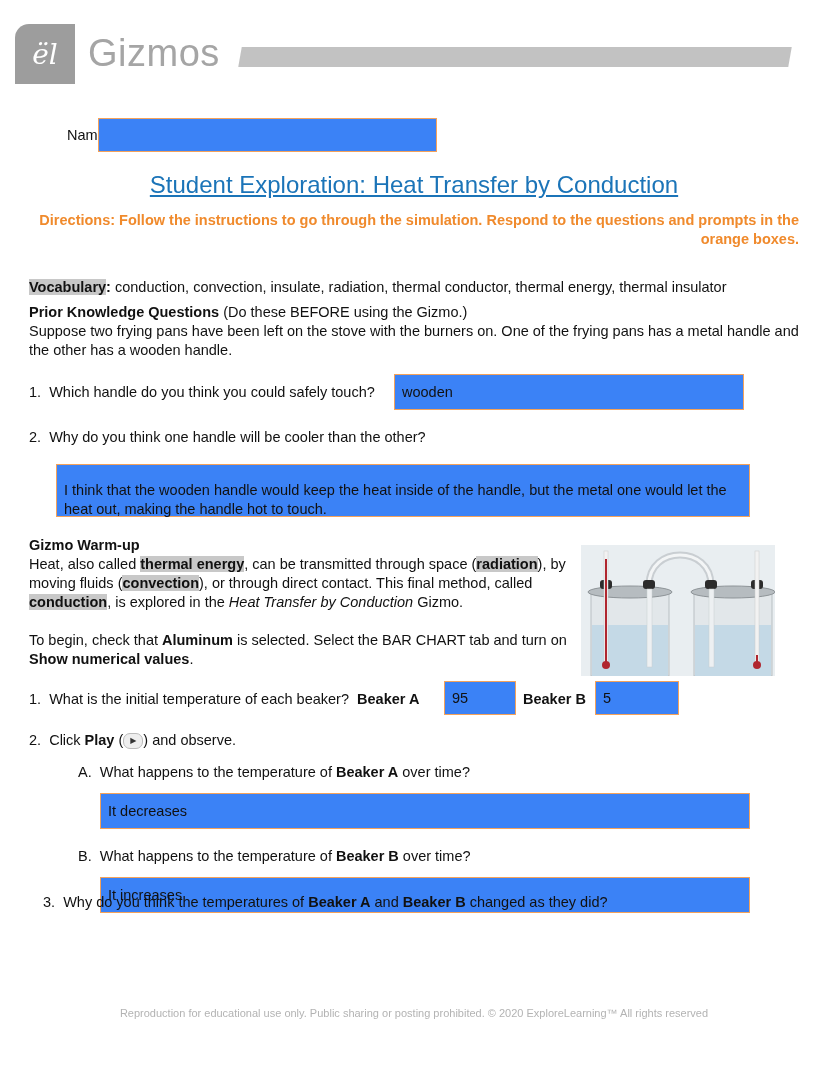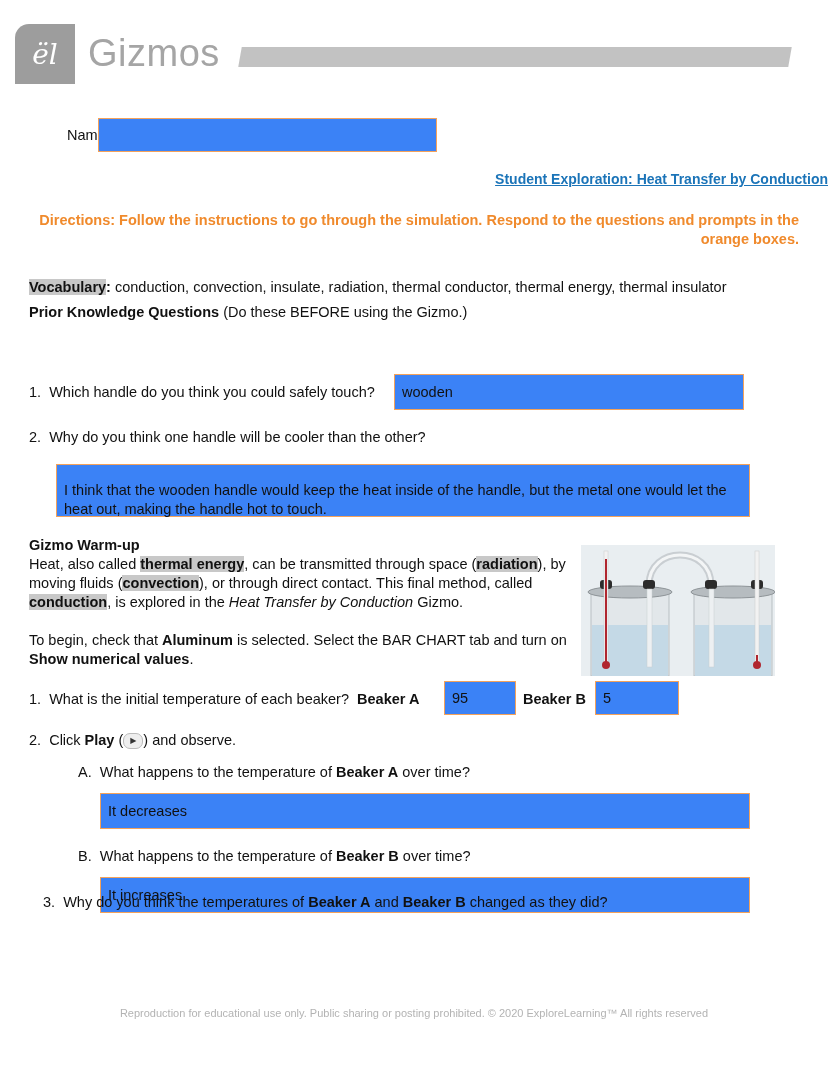--- a/index.html
+++ b/index.html
@@ -11,21 +11,21 @@
               border-top-left-radius:14px; display:flex; align-items:center; justify-content:center; }
   .logo-glyph { color:#fff; font-family:"DejaVu Serif", serif; font-style:italic; font-size:28px; }
   .brand { left:88px; top:32px; font-size:38px; color:#a5a5a5; letter-spacing:0.5px; }
   .header-bar { left:240px; top:47px; width:550px; height:20px; background:#c2c2c2;
                 transform:skewX(-10deg); }
   
   .obox { border:1.5px solid #f4a25a; box-sizing:border-box; background:#3b82f6;
           font-size:14.5px; color:#111; padding:0 7px; display:flex; align-items:center; }
   .multi { align-items:flex-start; padding:16px 7px; line-height:19px; }
   .label { font-size:14.5px; }
-  .title { left:0; width:828px; top:171px; text-align:right; font-size:14px; font-weight:bold;
+  .title { left:0; width:828px; top:171px; text-align:center; font-size:24px; font-weight:normal;
            color:#1b74b8; text-decoration:underline; }
   .directions { left:29px; top:211px; width:770px; color:#f08a2c; font-weight:bold;
                 font-size:14.5px; line-height:19px;text-align:right; }
   .hl { background:#c8c8c8; }
   b { font-weight:bold; }
   .para { line-height:19px; }
   .footer { left:0; width:828px; top:1007px; text-align:center; color:#b3b3b3; font-size:11px; }
   .play-icon { display:inline-block; width:18px; height:14px; border:1px solid #bbb; border-radius:7px;
                background:#eee; font-size:8px; line-height:14px; text-align:center; color:#333;
                vertical-align:middle; }
@@ -50,20 +50,21 @@
 <div class="abs directions">Directions: Follow the instructions to go through the simulation. Respond to the questions and prompts in the orange boxes.</div>
 
 <div class="abs para" style="left:29px;top:278px;width:790px;">
   <b class="hl">Vocabulary</b><b>:</b>
   <span>conduction, convection, insulate, radiation, thermal conductor, thermal energy, thermal insulator</span>
 </div>
 
 <div class="abs para" style="left:29px;top:303px;width:775px;">
   <b>Prior Knowledge Questions</b>
   <span>(Do these BEFORE using the Gizmo.)</span><br>
+  <span>Suppose two frying pans have been left on the stove with the burners on. One of the frying pans has a metal handle and the other has a wooden handle.</span>
 </div>
 
 <div class="abs" style="left:29px;top:384px;">
   <span>1.</span>&nbsp;
   <span>Which handle do you think you could safely touch?</span>
 </div>
 <div class="abs obox" style="left:394px;top:374px;width:350px;height:36px;">
   <span>wooden</span>
 </div>
 

